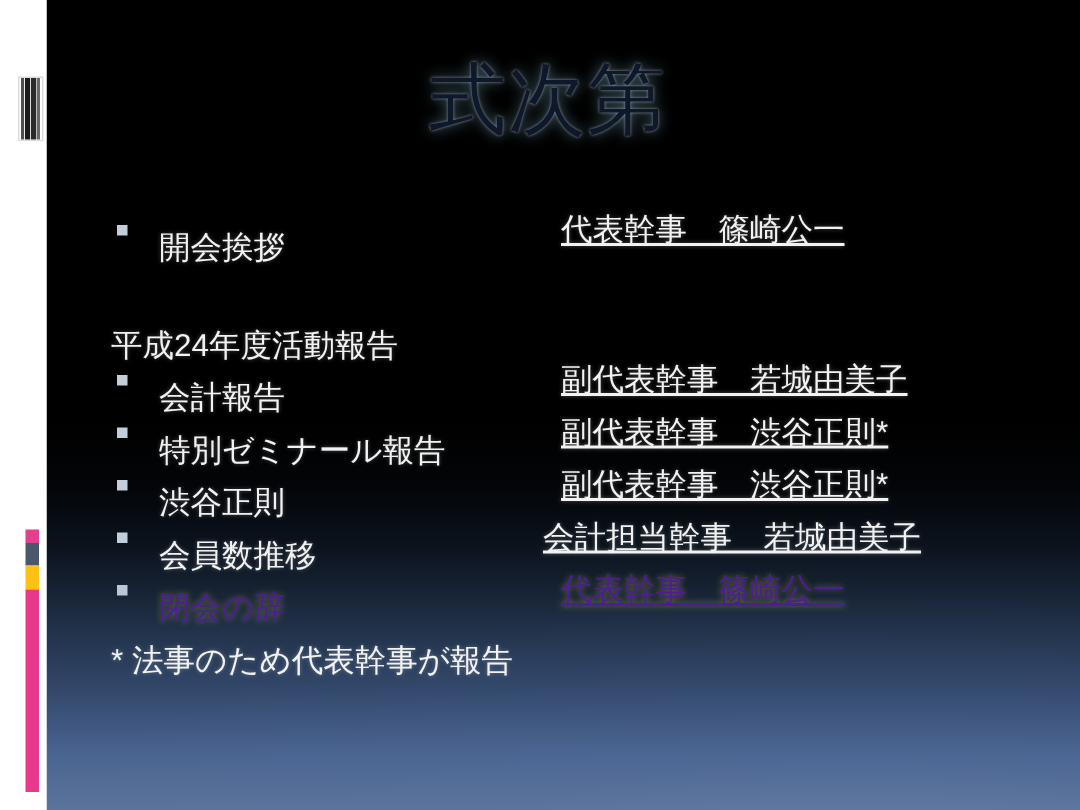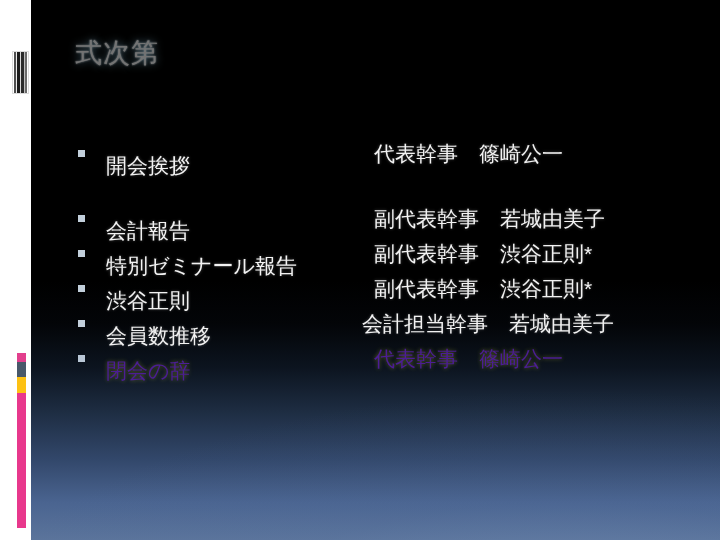--- a/index.html
+++ b/index.html
@@ -78,27 +78,28 @@
   #seg-pink-top{height:9px;background:#e23f8d;}
   #seg-slate{height:15px;background:#49586a;}
   #seg-gold{height:16px;background:#fdc113;}
   #seg-pink-long{height:135px;background:#e8388c;}
 
   
   #slide-title{
     position:absolute;
     left:75px; top:38px;
     width:580px;
-    color:#737373;
-    font-size:27px;
+    color:#0f172a;
+    font-size:52px;
     line-height:1.15;
     letter-spacing:1px;
     text-shadow:0 0 9px rgba(140,200,230,0.55),
                 0 0 2px rgba(255,255,255,0.55);
     white-space:nowrap;
+    text-align:center;
   }
 
   
   #body-block{
     position:absolute;
     left:74px; top:136px;
     width:600px;
   }
   .line{
     position:relative;
@@ -115,20 +116,21 @@
   .bullet-marker{
     position:absolute;
     left:4px; top:14px;
     width:7px; height:7px;
     background:#c2cfdb;
   }
   .lbl{display:inline-block;margin-top:12px;}
   .role{
     display:inline-block;
     position:absolute;
+    text-decoration:underline;
   }
   .line.highlight{color:#4c1d95;text-shadow:0 0 4px rgba(255,255,60,0.35);}
   .line.highlight .bullet-marker{background:#b9c7d6;}
 
   
   .r1{left:300px;}
   .r2{left:300px;}
   .r3{left:288px;}
   .r4{left:300px;}
 </style>
@@ -149,20 +151,22 @@
     <div class="ribbon-seg" id="seg-slate"></div>
     <div class="ribbon-seg" id="seg-gold"></div>
     <div class="ribbon-seg" id="seg-pink-long"></div>
   </div>
 
   <div id="slide-title">式次第</div>
 
   <div id="body-block">
       <div class="line bullet"><span class="bullet-marker"></span><span class="lbl">開会挨拶</span><span class="role r1">代表幹事　篠崎公一</span></div>
       <div class="line spacer"></div>
+      <div class="line plain"><span class="lbl">平成24年度活動報告</span></div>
       <div class="line bullet"><span class="bullet-marker"></span><span class="lbl">会計報告</span><span class="role r2">副代表幹事　若城由美子</span></div>
       <div class="line bullet"><span class="bullet-marker"></span><span class="lbl">特別ゼミナール報告</span><span class="role r2">副代表幹事　渋谷正則*</span></div>
       <div class="line bullet"><span class="bullet-marker"></span><span class="lbl">渋谷正則</span><span class="role r2">副代表幹事　渋谷正則*</span></div>
       <div class="line bullet"><span class="bullet-marker"></span><span class="lbl">会員数推移</span><span class="role r3">会計担当幹事　若城由美子</span></div>
       <div class="line bullet highlight"><span class="bullet-marker"></span><span class="lbl">閉会の辞</span><span class="role r4">代表幹事　篠崎公一</span></div>
+      <div class="line plain"><span class="lbl">* 法事のため代表幹事が報告</span></div>
     </div>
 
 </div>
 
 </body></html>

